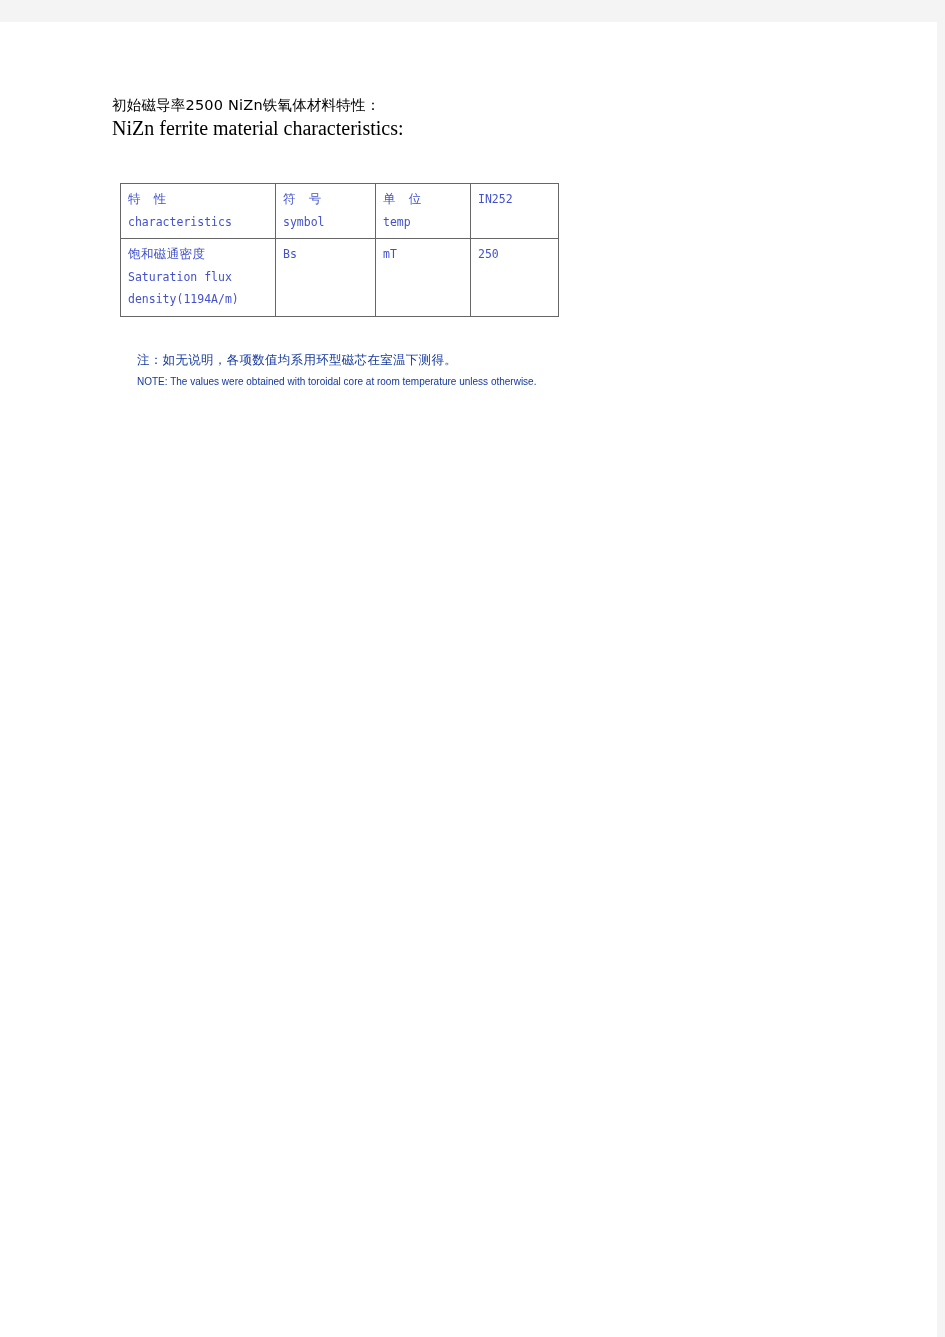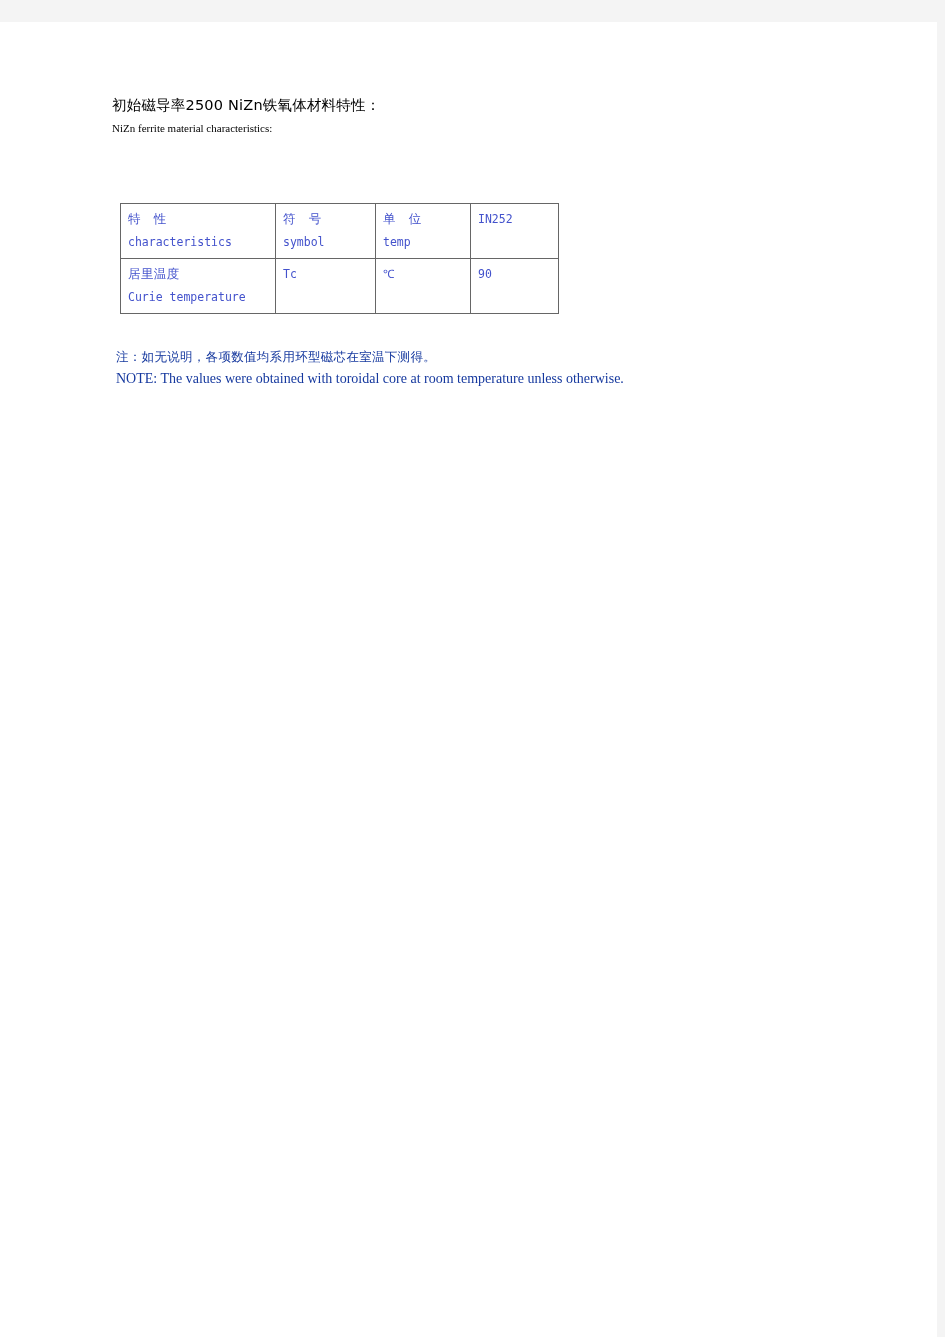--- a/index.html
+++ b/index.html
@@ -32,30 +32,30 @@
   .title-cn {
     font-family: "DejaVu Sans", sans-serif;
     font-size: 14.5px;
     color: #000000;
     line-height: 21px;
     white-space: nowrap;
     letter-spacing: 0.2px;
   }
   .title-en {
     font-family: "Liberation Serif", serif;
-    font-size: 11px;
+    font-size: 20px;
     color: #000000;
     line-height: 22px;
     margin-top: 1px;
     white-space: nowrap;
   }
 
   
   .tbl-wrap {
-    margin-top: 64px;
+    margin-top: 44px;
     margin-left: 8px;
   }
   table.spec {
     border-collapse: collapse;
     table-layout: fixed;
     width: 438px;
     border: 1px solid #666666;
   }
   table.spec td {
     border: 1px solid #666666;
@@ -79,33 +79,33 @@
   .ln { display: block; white-space: nowrap; }
   sup.exp {
     font-size: 7.5px;
     vertical-align: super;
     line-height: 0;
   }
 
   
   .notes {
     margin-top: 32px;
-    margin-left: 4px;
+    margin-left: 25px;
   }
   .note-cn {
     font-family: "DejaVu Sans", sans-serif;
     font-size: 12.5px;
     color: #15389e;
     line-height: 22px;
     letter-spacing: 0.3px;
     white-space: nowrap;
   }
   .note-en {
-    font-family: Liberation Serif, serif;
-    font-size: 14px;
+    font-family: Liberation Sans, sans-serif;
+    font-size: 10px;
     color: #15389e;
     line-height: 22px;
     white-space: nowrap;
   }
 </style>
 </head>
 <body>
 
 <div class="page">
   <div class="content">
@@ -135,38 +135,39 @@
             <td>
               <span class="ln cjk">单　位</span>
               <span class="ln">temp</span>
             </td>
             <td>
               <span class="ln">IN252</span>
             </td>
           </tr>
 
 
+          <tr>
+            <td>
+              <span class="ln cjk">饱和磁通密度</span>
+              <span class="ln">Saturation flux</span>
+              <span class="ln">density(1194A/m)</span>
+            </td>
+            <td>
+              <span class="ln">Bs</span>
+            </td>
+            <td>
+              <span class="ln">mT</span>
+            </td>
+            <td>
+              <span class="ln">250</span>
+            </td>
+          </tr>
 
 
 
-          <tr>
-            <td>
-              <span class="ln cjk">居里温度</span>
-              <span class="ln">Curie temperature</span>
-            </td>
-            <td>
-              <span class="ln">Tc</span>
-            </td>
-            <td>
-              <span class="ln">℃</span>
-            </td>
-            <td>
-              <span class="ln">90</span>
-            </td>
-          </tr>
 
 
 
         </tbody>
       </table>
     </div>
 
     <div class="notes">
       <div class="note-cn">注：如无说明，各项数值均系用环型磁芯在室温下测得。</div>
       <div class="note-en">NOTE: The values were obtained with toroidal core at room temperature unless otherwise.</div>

